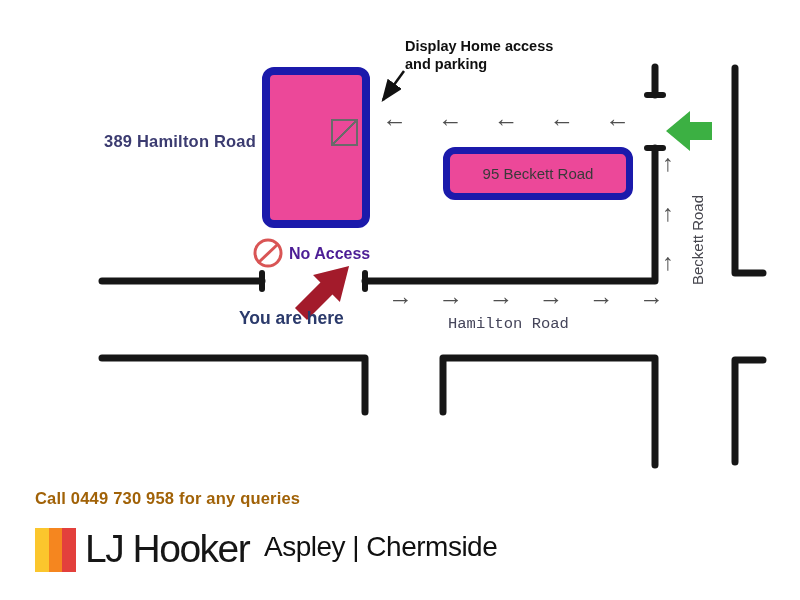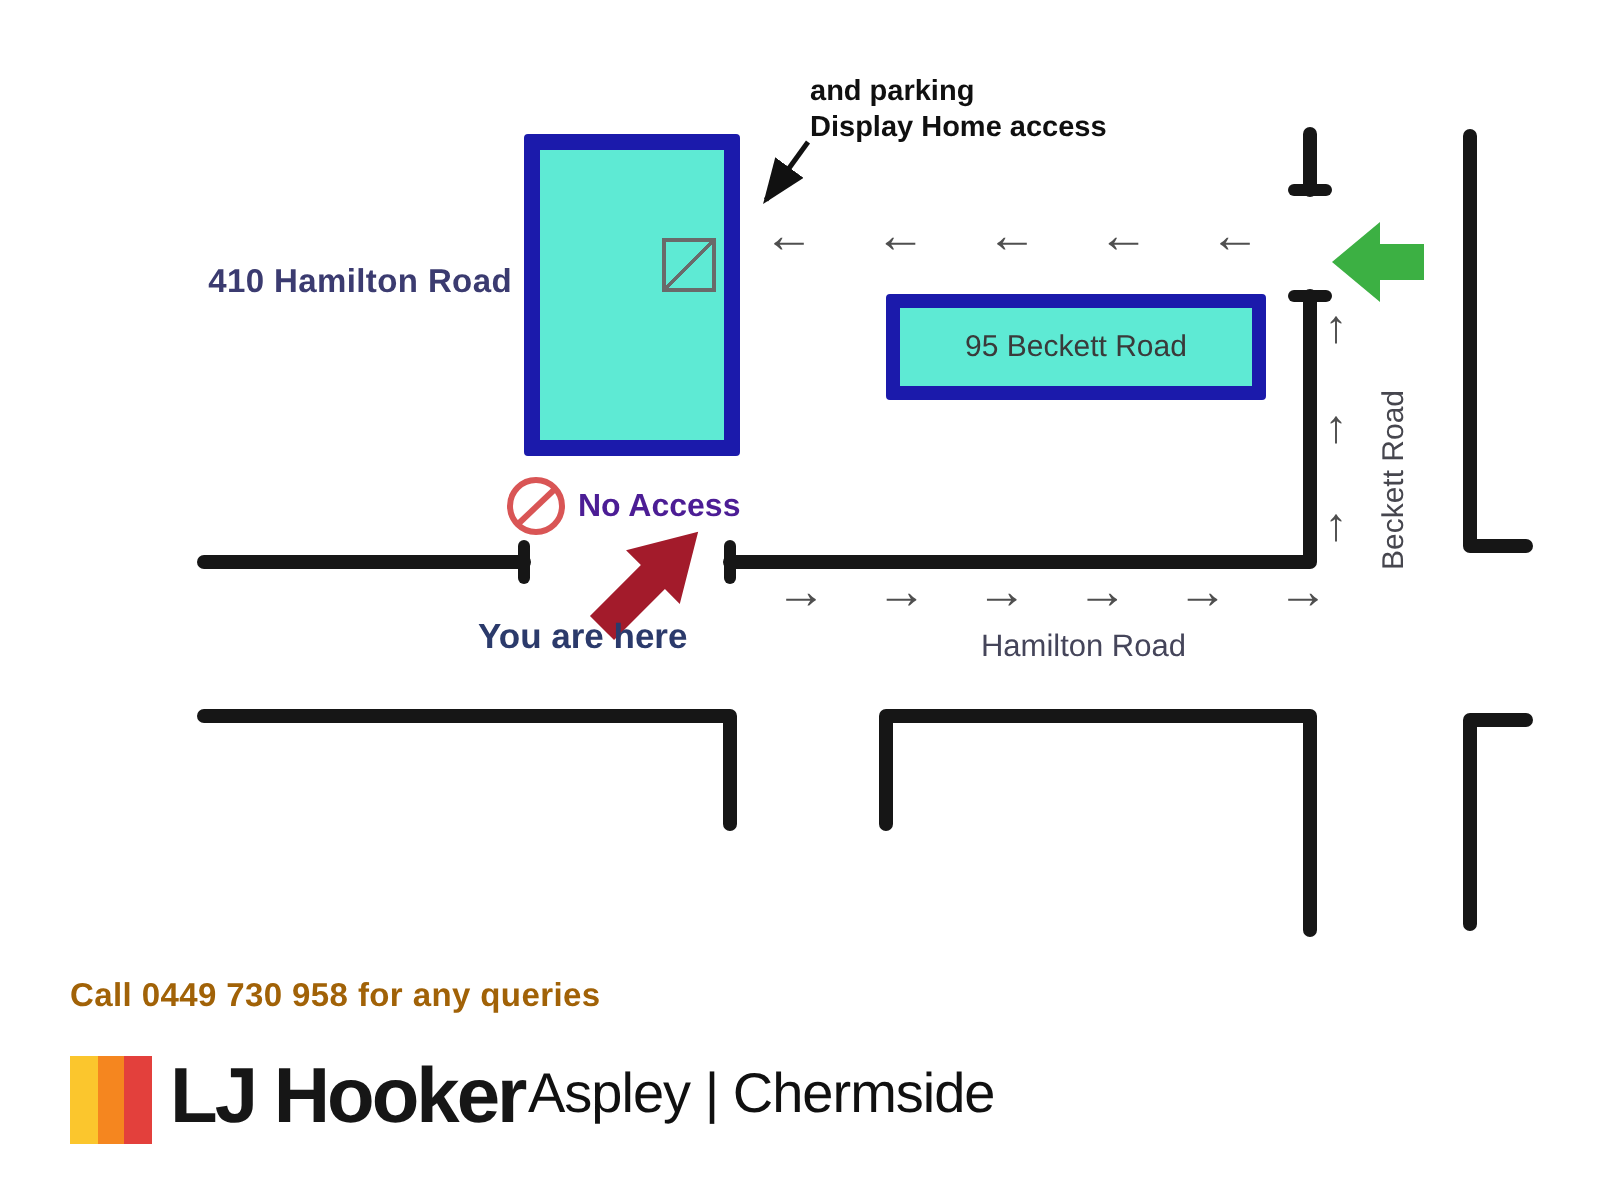--- a/index.html
+++ b/index.html
@@ -6,56 +6,56 @@
   body{
     width:800px;height:600px;position:relative;overflow:hidden;
     background:#ffffff;
     font-family:"Liberation Sans", sans-serif;
   }
   .abs{position:absolute;}
   #map-svg{position:absolute;left:0;top:0;z-index:1;}
 
   .building{
     position:absolute;z-index:2;box-sizing:border-box;
-    border:8px solid #1b1aab;background:#5eead4;border-radius:2px;
+    border:8px solid #1b1aab;background:#ec4899;border-radius:12px;
   }
   #building-95{
     border-width:7px;display:flex;align-items:center;justify-content:center;
     font-size:15px;color:#3a3a3a;
   }
   #garage-square{
     position:absolute;z-index:3;box-sizing:border-box;
     left:331px;top:119px;width:27px;height:27px;
     border:2px solid #6a6a6a;background:
       linear-gradient(to bottom right, transparent calc(50% - 1px), #6a6a6a calc(50% - 1px), #6a6a6a calc(50% + 1px), transparent calc(50% + 1px));
   }
 
   .lbl{position:absolute;z-index:4;white-space:nowrap;}
   #display-home-note{left:405px;top:37px;font-size:14.5px;font-weight:bold;color:#101010;line-height:1.25;white-space:normal;width:190px;}
   #label-906{left:41px;top:132px;width:215px;text-align:right;font-size:16.5px;font-weight:bold;color:#3b3b70;letter-spacing:.2px;}
   #label-no-access{left:289px;top:245px;font-size:16px;font-weight:bold;color:#4c1d95;}
   #label-you-are-here{left:239px;top:308px;font-size:17.5px;font-weight:bold;color:#2b3a6b;}
-  #label-hamilton{left:448px;top:315px;width:145px;text-align:right;font-size:15.5px;color:#45455a;}
+  #label-hamilton{left:448px;top:315px;width:145px;text-align:left;font-size:15.5px;color:#45455a;font-family:Liberation Mono, monospace;}
   #label-beckett{
     left:697px;top:240px;font-size:15px;color:#46464e;
     transform:translate(-50%,-50%) rotate(-90deg);
   }
 
   .arrow-row{position:absolute;z-index:2;display:flex;justify-content:space-between;color:#4f4f4f;}
   .arrow-row span{font-size:25px;line-height:1;}
   #arrows-west{left:382px;top:106px;width:248px;}
   #arrows-east{left:388px;top:284px;width:276px;}
   #arrows-north{left:654px;top:152px;width:28px;height:122px;flex-direction:column;align-items:center;}
   #arrows-north span{font-size:23px;}
 
   #call-line{left:35px;top:489px;font-size:16.5px;font-weight:bold;color:#a16207;letter-spacing:.2px;}
 
   #logo-block{left:35px;top:528px;width:41px;height:44px;display:flex;z-index:4;}
   #logo-block div{flex:1;height:100%;}
-  #brand-name{left:85px;top:527px;font-size:39px;font-weight:bold;color:#161616;letter-spacing:-1.5px;z-index:4;}
+  #brand-name{left:85px;top:527px;font-size:39px;font-weight:normal;color:#161616;letter-spacing:-1.5px;z-index:4;}
   #office-names{left:264px;top:531px;font-size:28px;font-weight:500;color:#101010;letter-spacing:-0.5px;z-index:4;}
 </style>
 </head>
 <body>
 
 <svg id="map-svg" width="800" height="600" viewBox="0 0 800 600">
   <defs>
     <marker id="ah" markerWidth="12" markerHeight="10" refX="8" refY="3.5" orient="auto">
       <path d="M0,0 L9,3.5 L0,7 Z" fill="#111"></path>
     </marker>
@@ -92,25 +92,25 @@
 </svg>
 
 <div id="building-906" class="building" style="left:262px;top:67px;width:108px;height:161px;"></div>
 <div id="garage-square"></div>
 
 <div id="building-95" class="building" style="left:443px;top:147px;width:190px;height:53px;">
   <span>95 Beckett Road</span>
 </div>
 
 <div id="display-home-note" class="lbl">
+  <div>Display Home access</div>
   <div>and parking</div>
-  <div>Display Home access</div>
 </div>
 
-<div id="label-906" class="lbl">410 Hamilton Road</div>
+<div id="label-906" class="lbl">389 Hamilton Road</div>
 <div id="label-no-access" class="lbl">No Access</div>
 <div id="label-you-are-here" class="lbl">You are here</div>
 <div id="label-hamilton" class="lbl">Hamilton Road</div>
 <div id="label-beckett" class="lbl">Beckett Road</div>
 
 <div id="arrows-west" class="arrow-row">
   <span>←</span>
   <span>←</span>
   <span>←</span>
   <span>←</span>

